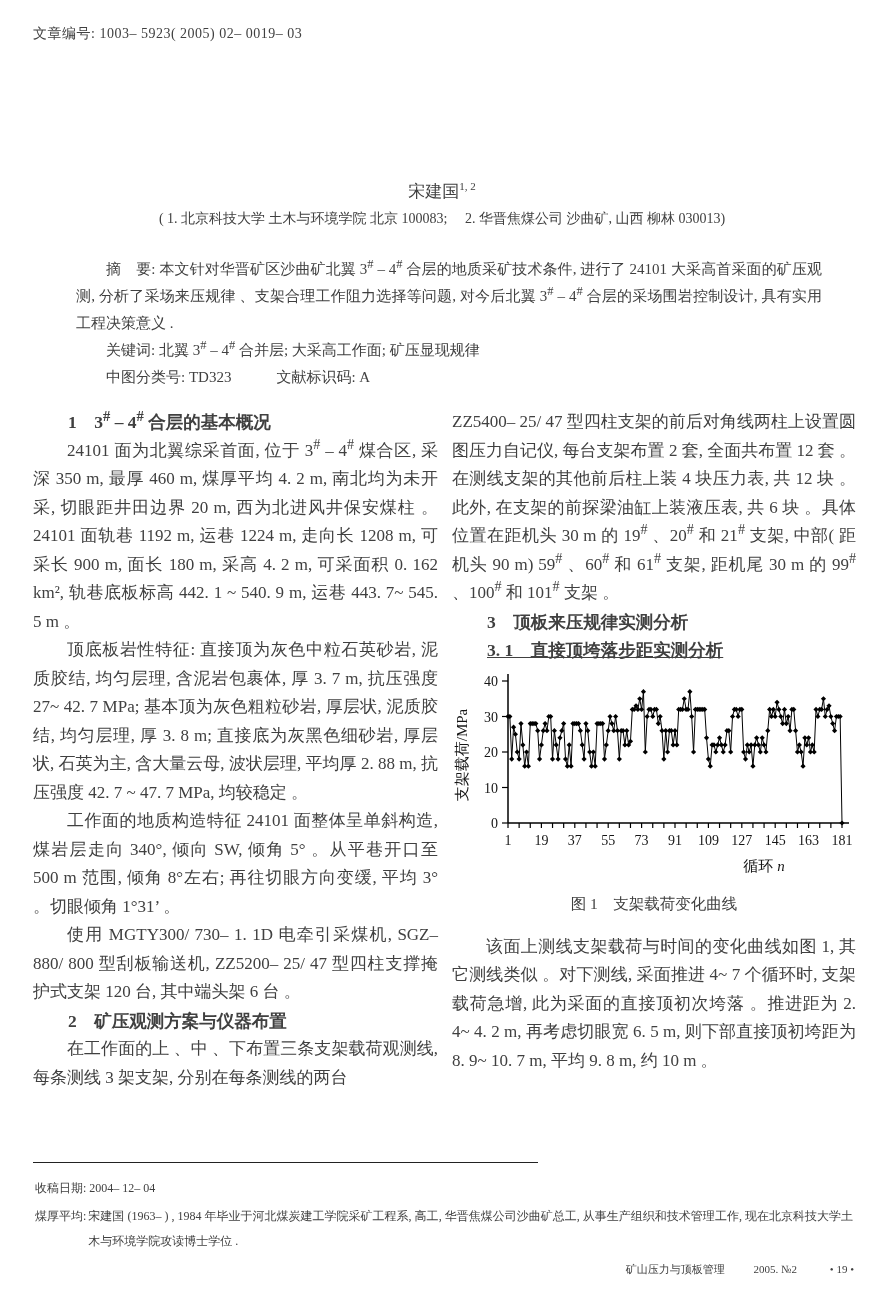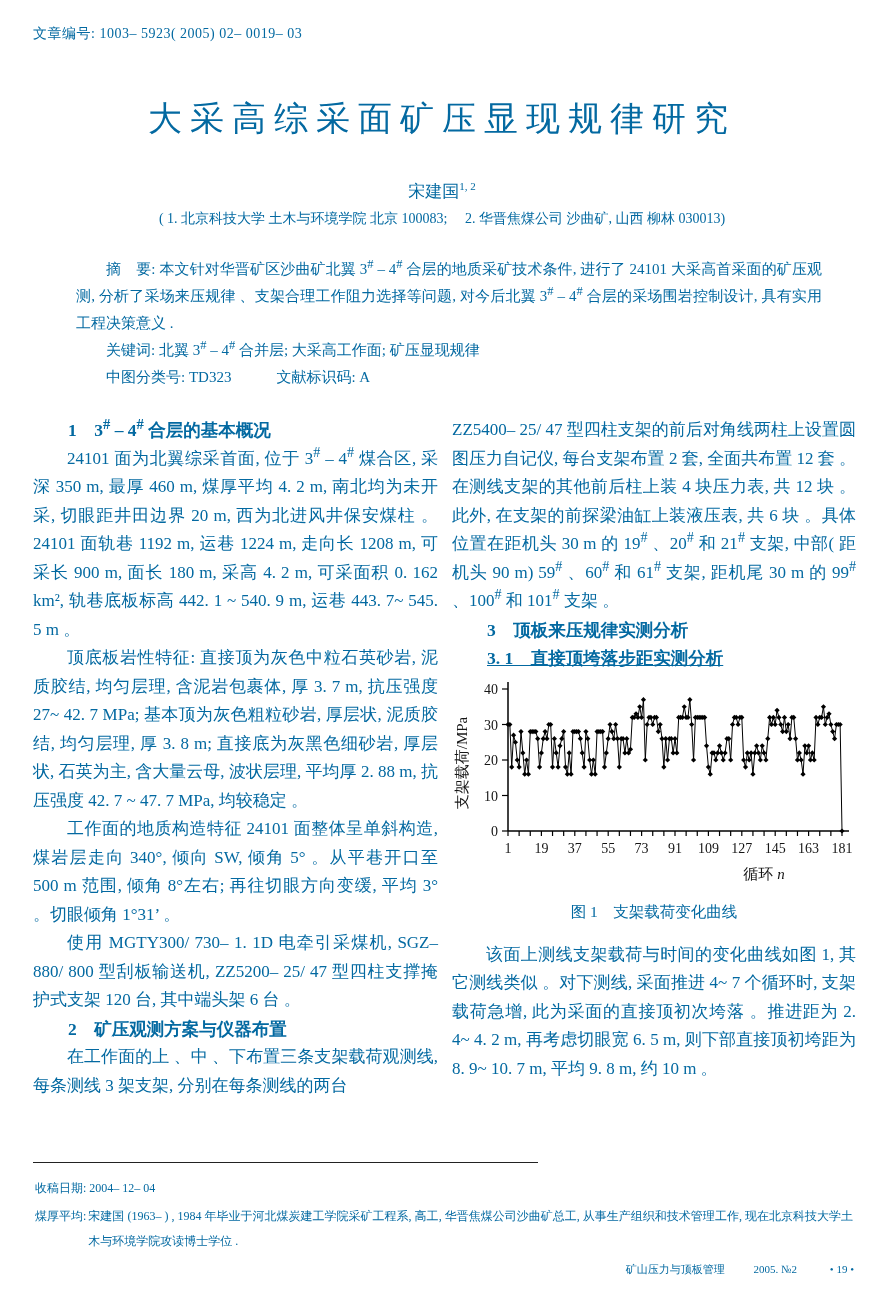--- a/index.html
+++ b/index.html
@@ -1,32 +1,32 @@
 <!DOCTYPE html>
 <html><head>
 <meta charset="utf-8">
 <style>
   html,body{margin:0;padding:0;background:#e8e8e8;}
   .page{
     position:relative;width:884px;height:1305px;margin:0 auto;
-    background:#ffffff;color:#0369a1;
+    background:#ffffff;color:#404040;
     font-family:"Liberation Serif","DejaVu Serif",serif;
     overflow:hidden;
   }
   .article-id{position:absolute;left:33px;top:25px;font-size:14px;letter-spacing:.5px;}
   .title{position:absolute;left:0;top:96px;width:100%;text-align:center;
     font-size:34px;letter-spacing:8px;font-weight:500;}
   .author{position:absolute;left:0;top:180px;width:100%;text-align:center;font-size:17px;}
   .author sup{font-size:11px;}
   .affiliation{position:absolute;left:0;top:210px;width:100%;text-align:center;font-size:14px;}
   .abstract-block{position:absolute;left:76px;top:256px;width:746px;
     font-size:15px;line-height:27px;text-align:justify;}
   .abstract-block p{margin:0;text-indent:2em;}
   .cols{position:absolute;top:408px;left:0;width:884px;}
-  .col{position:absolute;top:8px;font-size:17px;line-height:28.5px;text-align:justify;}
+  .col{position:absolute;top:0;font-size:17px;line-height:28.5px;text-align:justify;}
   .col-left{left:33px;width:405px;}
   .col-right{left:452px;width:404px;}
   .col p{margin:0;text-indent:2em;}
   .col p.no-indent{text-indent:0;}
   .hd{font-weight:bold;font-size:17.5px;text-indent:0;white-space:pre-wrap;}
   .hd1{margin:6px 0 16px 0;}
   .hd2{margin:16px 0 14px 0;}
   .hd3{margin:14px 0 6px 0;text-decoration:underline;}
   sup{line-height:0;}
   .figure{margin:6px 0 2px 0;}
@@ -42,21 +42,20 @@
   .footer .gap1{margin-left:26px;}
   .footer .gap2{margin-left:30px;}
 </style>
 </head>
 <body>
 
 <div class="page">
 
   <div class="article-id">文章编号: 1003– 5923( 2005) 02– 0019– 03</div>
 
-  <div class="title">大采高综采面矿压显现规律研究</div>
 
   <div class="author"><span>宋建国</span><sup>1, 2</sup></div>
 
   <div class="affiliation">( 1. 北京科技大学 土木与环境学院 北京 100083;　 2. 华晋焦煤公司 沙曲矿, 山西 柳林 030013)</div>
 
   <div class="abstract-block">
     <p>摘　要: 本文针对华晋矿区沙曲矿北翼 3<sup>#</sup> – 4<sup>#</sup> 合层的地质采矿技术条件, 进行了 24101 大采高首采面的矿压观测, 分析了采场来压规律 、支架合理工作阻力选择等问题, 对今后北翼 3<sup>#</sup> – 4<sup>#</sup> 合层的采场围岩控制设计, 具有实用工程决策意义 .</p>
     <p>关键词: 北翼 3<sup>#</sup> – 4<sup>#</sup> 合并层; 大采高工作面; 矿压显现规律</p>
     <p>中图分类号: TD323　　　文献标识码: A</p>
   </div>

